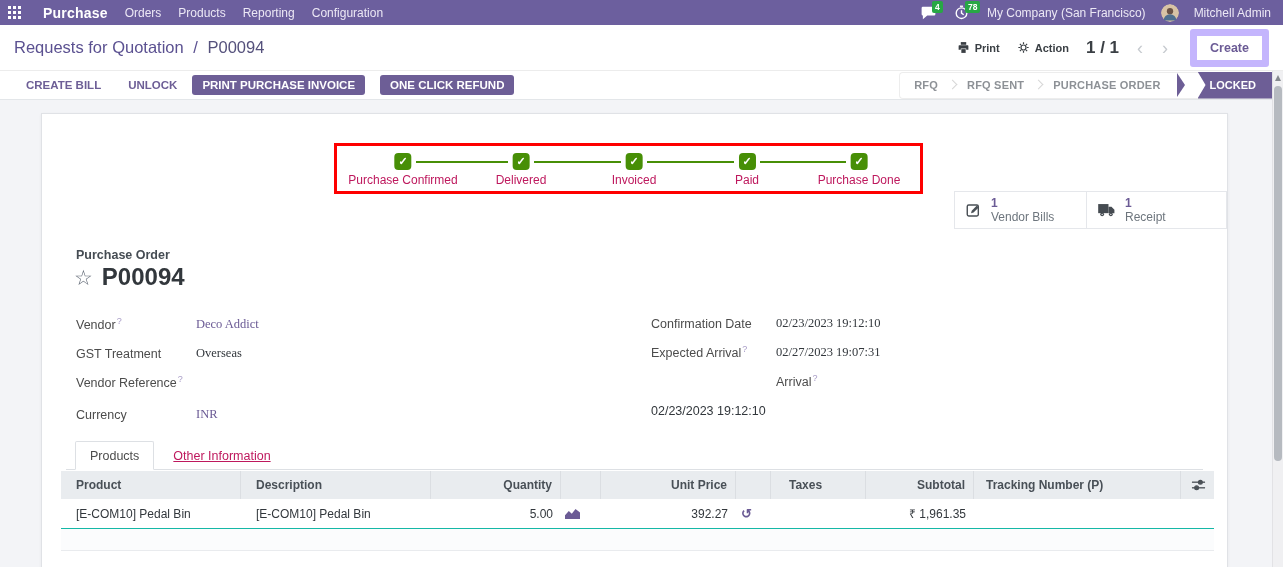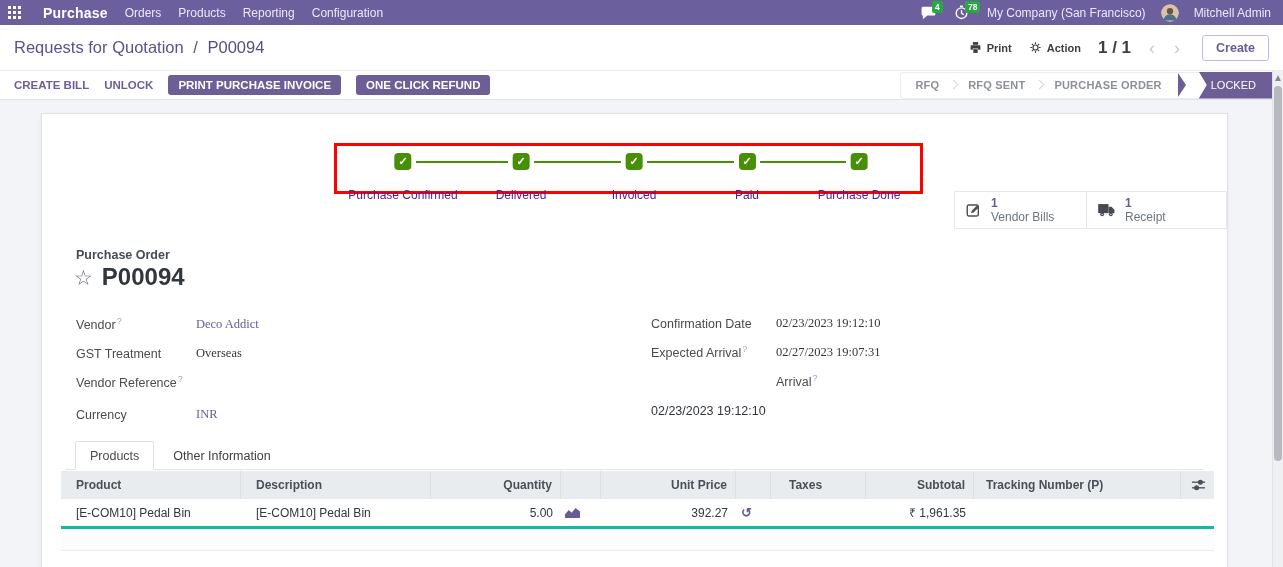--- a/index.html
+++ b/index.html
@@ -25,53 +25,53 @@
                    border-bottom:1px solid #ececec; display:flex; align-items:center;
                    justify-content:space-between; padding:0 14px; }
   .breadcrumb { font-size:16.5px; }
   .bc-parent { color:#5b5191; cursor:pointer; }
   .bc-sep { color:#5b5191; margin:0 5px; }
   .bc-current { color:#55517c; }
   .cp-right { display:flex; align-items:center; gap:17px; }
   .cp-btn { display:flex; align-items:center; gap:5px; font-size:11px; font-weight:bold; color:#3a3f44; cursor:pointer; }
   .pager-val { font-size:17px; font-weight:bold; color:#3a3f44; }
   .pager-nav { font-size:18px; color:#c6cacf; line-height:1; cursor:pointer; padding:0 1px; }
-  .create-btn { border:1px solid #c4b5fd; background:#fff; color:#6b5b95; font-weight:bold;
+  .create-btn { border:7px solid #c4b5fd; background:#fff; color:#6b5b95; font-weight:bold;
                 font-size:12.5px; padding:5px 13px; border-radius:3px; cursor:pointer; margin-left:4px; }
 
   
   .button-bar { position:absolute; top:71px; left:0; right:11px; height:29px; background:#fff;
                 border-bottom:1px solid #e3e6e9; display:flex; align-items:center;
                 justify-content:space-between; padding-left:14px; }
   .bb-left { display:flex; align-items:center; gap:15px; }
-  .btn-plain { color:#6d5e96; font-size:11.5px; font-weight:bold; cursor:pointer; white-space:nowrap; }
+  .btn-plain { color:#6d5e96; font-size:11.5px; font-weight:bold; cursor:pointer; white-space:nowrap;margin-left:12px; }
   .btn-fill { background:#6d5e96; color:#fff; font-size:11.5px; font-weight:bold; padding:4px 10px;
               border-radius:3px; cursor:pointer; white-space:nowrap; }
   .statusbar { display:flex; align-items:center; height:27px; border:1px solid #ededed;
                border-radius:4px 0 0 4px; border-right:none; padding-left:14px; gap:11px; }
   .sb-step { font-size:11px; font-weight:bold; color:#8d9196; letter-spacing:.2px; cursor:pointer; white-space:nowrap; }
   .sb-sep { width:7px; height:7px; border-top:1.5px solid #d6d6d6; border-right:1.5px solid #d6d6d6;
             transform:rotate(45deg); margin-top:-1px; }
   .sb-arrowhead { width:0; height:0; border-left:8px solid #6d5e96; border-top:12px solid transparent;
                   border-bottom:12px solid transparent; margin-left:5px; }
-  .sb-locked { background:#6d5e96; color:#fff; font-size:11px; font-weight:normal; height:27px;
+  .sb-locked { background:#6d5e96; color:#fff; font-size:11px; font-weight:bold; height:27px;
                display:flex; align-items:center; padding:0 16px 0 12px; margin-left:2px;
                clip-path:polygon(0 0,100% 0,100% 100%,0 100%,8px 50%); cursor:pointer; }
 
   
   .content { position:absolute; top:100px; left:0; right:0; bottom:0; background:#f3f4f7; }
   .sheet { position:absolute; left:41px; top:13px; width:1187px; height:470px; background:#fff;
            border:1px solid #e0e2e6; box-shadow:0 1px 3px rgba(0,0,0,.05); }
 
   
   .red-box { position:absolute; left:292px; top:29px; width:589px; height:51px; border:3px solid #fe0000; }
   .step { position:absolute; top:0; transform:translateX(-50%); display:flex; flex-direction:column; align-items:center; cursor:pointer; }
   .chk { width:17px; height:17px; background:#478f06; border-radius:4px; color:#fff; font-size:11px;
          font-weight:bold; display:flex; align-items:center; justify-content:center; margin-top:7px; }
-  .step-lbl { font-size:12px; color:#4c1d95; margin-top:18px; white-space:nowrap; }
+  .step-lbl { font-size:12px; color:#be185d; margin-top:3px; white-space:nowrap; }
   .tline { position:absolute; top:14.5px; height:2.5px; background:#478f06; }
 
   
   .stat-buttons { position:absolute; top:77px; right:0; display:flex; }
   .stat-btn { height:38px; border:1px solid #e5e7eb; margin-left:-1px; background:#fff; display:flex;
               align-items:center; gap:9px; padding:0 10px; cursor:pointer; }
   .stat-btn.b1 { width:133px; }
   .stat-btn.b2 { width:141px; }
   .stat-text { display:flex; flex-direction:column; line-height:1.2; }
   .stat-value { font-size:12px; font-weight:bold; color:#6b5b95; }
@@ -92,26 +92,26 @@
   .blabel { font-weight:normal; }
   sup.help { color:#a79bc6; font-size:9px; margin-left:1px; }
   .dark { color:#32373c; }
 
   
   .tabs { position:absolute; left:24px; right:24px; top:328px; height:28px;
           border-bottom:1px solid #dde0e4; display:flex; align-items:flex-end; }
   .tab { font-size:12.5px; padding:7px 14px 6px; cursor:pointer; white-space:nowrap; }
   .tab-active { background:#fff; border:1px solid #dde0e4; border-bottom:1px solid #fff;
                 margin:0 0 -1px 9px; color:#4c4c4c; border-radius:2px 2px 0 0; }
-  .tab-other { color:#404040; margin-left:5px; }
+  .tab-other { color:#be185d; margin-left:5px;text-decoration:underline; }
 
   
   .ptable { position:absolute; left:19px; top:357px; width:1153px; font-size:12px; }
   .th-row { display:flex; height:28px; background:#e9ecef; align-items:center; font-weight:bold; color:#495057; }
-  .tr-row { display:flex; height:30px; align-items:center; background:#fff; border-bottom:3px solid #14b8a6; color:#32373c; }
+  .tr-row { display:flex; height:30px; align-items:center; background:#fff; border-bottom:1px solid #14b8a6; color:#32373c; }
   .tr-empty { height:22px; background:#fbfcfd; border-bottom:1px solid #e9ebee; }
   .cell { padding:0 8px; overflow:hidden; white-space:nowrap; }
   .th-row .cell { border-right:1px solid #dbdee2; height:100%; display:flex; align-items:center; }
   .th-row .cell.num { justify-content:flex-end; }
   .th-row .cell:last-child { border-right:none; }
   .c1 { width:180px; padding-left:15px; }
   .c2 { width:190px; padding-left:15px; }
   .c3 { width:130px; text-align:right; justify-content:flex-end; }
   .c4 { width:40px;  padding-left:4px; }
   .c5 { width:135px; text-align:right; justify-content:flex-end; }

